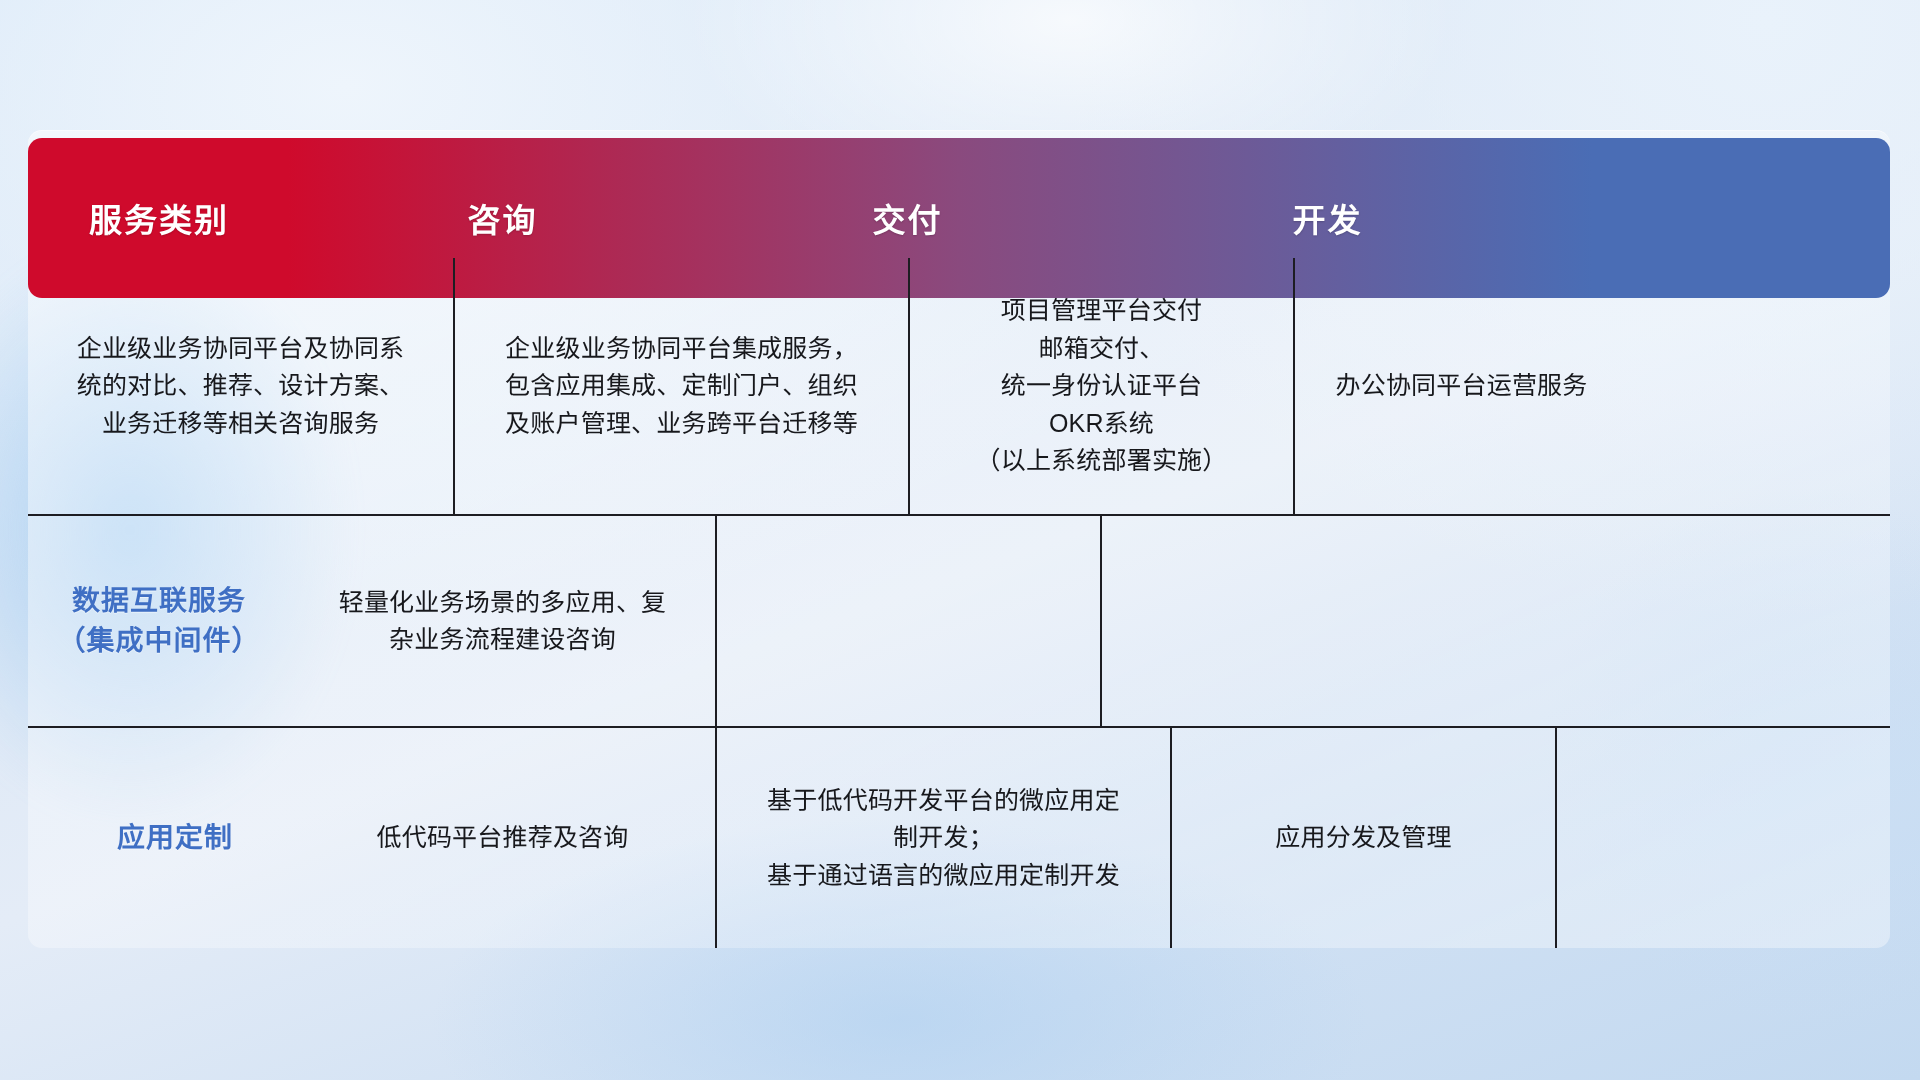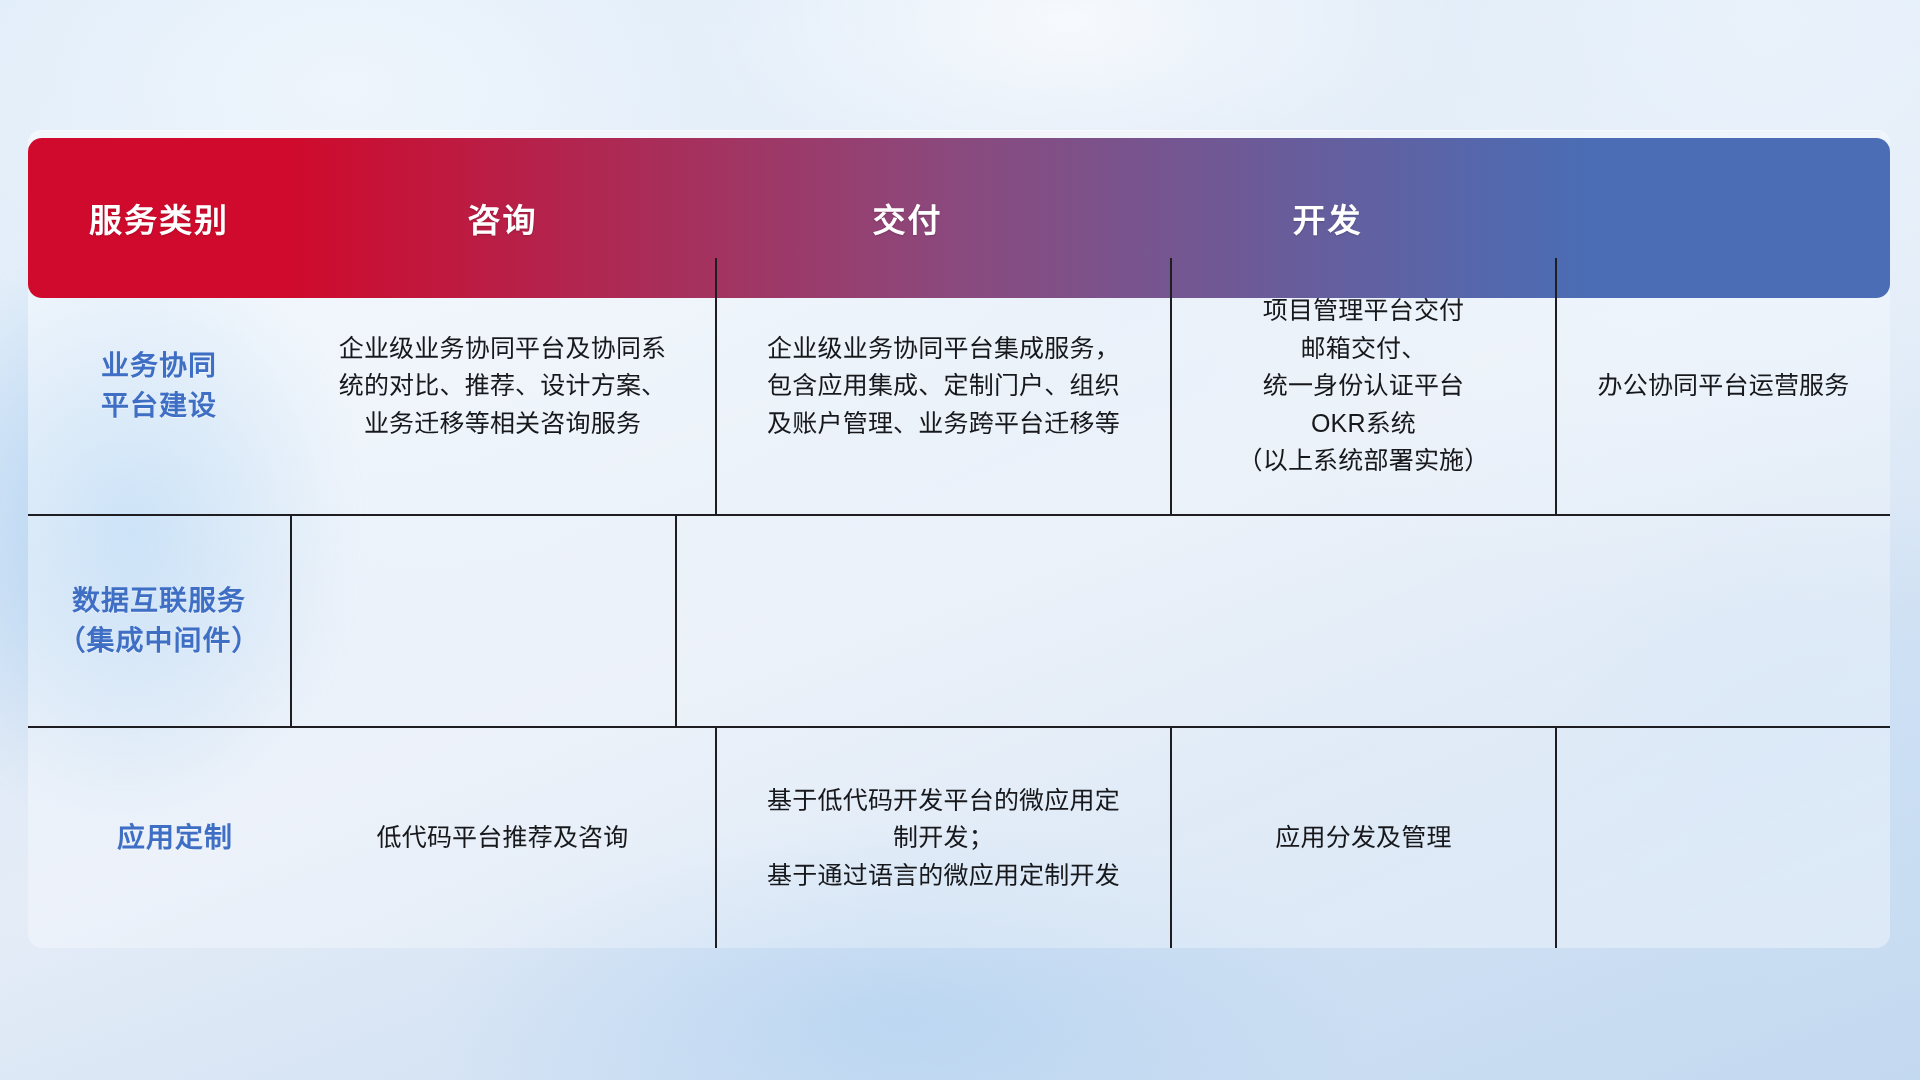--- a/index.html
+++ b/index.html
@@ -147,24 +147,20 @@
 
   <div id="table-header" style="background: linear-gradient(90deg, rgb(207, 10, 44) 0%, rgb(207, 10, 44) 14%, rgb(138, 74, 126) 50%, rgb(74, 109, 181) 84%, rgb(74, 109, 181) 100%);">
       <div class="hdr-cell" style="width: 262px; flex: 0 0 262px;">服务类别</div>
       <div class="hdr-cell" style="width: 425px; flex: 0 0 425px;">咨询</div>
       <div class="hdr-cell" style="width: 385px; flex: 0 0 385px;">交付</div>
       <div class="hdr-cell" style="width: 455px; flex: 0 0 455px;">开发</div>
     </div>
 
   <div id="table-body">
       <div class="body-row row-sep" style="height: 258px; border-bottom-color: rgb(29, 29, 34);">
-        <div class="cell" style="width: 262px; flex: 0 0 262px;">
-          <span class="cat-label" style="color: rgb(63, 111, 196);">业务协同
-平台建设</span>
-        </div>
         <div class="cell" style="width: 425px; flex: 0 0 425px;">
           <span class="cell-text" style="color: rgb(23, 24, 28);">企业级业务协同平台及协同系
 统的对比、推荐、设计方案、
 业务迁移等相关咨询服务</span>
         </div>
         <div class="cell v-sep" style="width: 455px; flex: 0 0 455px; border-left-color: rgb(29, 29, 34);">
           <span class="cell-text" style="color: rgb(23, 24, 28);">企业级业务协同平台集成服务，
 包含应用集成、定制门户、组织
 及账户管理、业务跨平台迁移等</span>
         </div>
@@ -177,20 +173,24 @@
         </div>
         <div class="cell v-sep" style="width: 335px; flex: 0 0 335px; border-left-color: rgb(29, 29, 34);">
           <span class="cell-text" style="color: rgb(23, 24, 28);">办公协同平台运营服务</span>
         </div>
       </div>
       <div class="body-row row-sep" style="height: 212px; border-bottom-color: rgb(29, 29, 34);">
         <div class="cell" style="width: 262px; flex: 0 0 262px;">
           <span class="cat-label" style="color: rgb(63, 111, 196);">数据互联服务
 （集成中间件）</span>
         </div>
+        <div class="cell" style="width: 425px; flex: 0 0 425px;">
+          <span class="cell-text" style="color: rgb(23, 24, 28);">轻量化业务场景的多应用、复
+杂业务流程建设咨询</span>
+        </div>
         <div class="cell v-sep" style="width: 385px; flex: 0 0 385px; border-left-color: rgb(29, 29, 34);">
           <span class="cell-text" style="color: rgb(23, 24, 28);"></span>
         </div>
         <div class="cell v-sep" style="width: 335px; flex: 0 0 335px; border-left-color: rgb(29, 29, 34);">
           <span class="cell-text" style="color: rgb(23, 24, 28);"></span>
         </div>
       </div>
       <div class="body-row" style="height: 220px; border-bottom-color: rgb(29, 29, 34);">
         <div class="cell" style="width: 262px; flex: 0 0 262px;">
           <span class="cat-label" style="color: rgb(63, 111, 196); margin-left: 32px;">应用定制</span>

